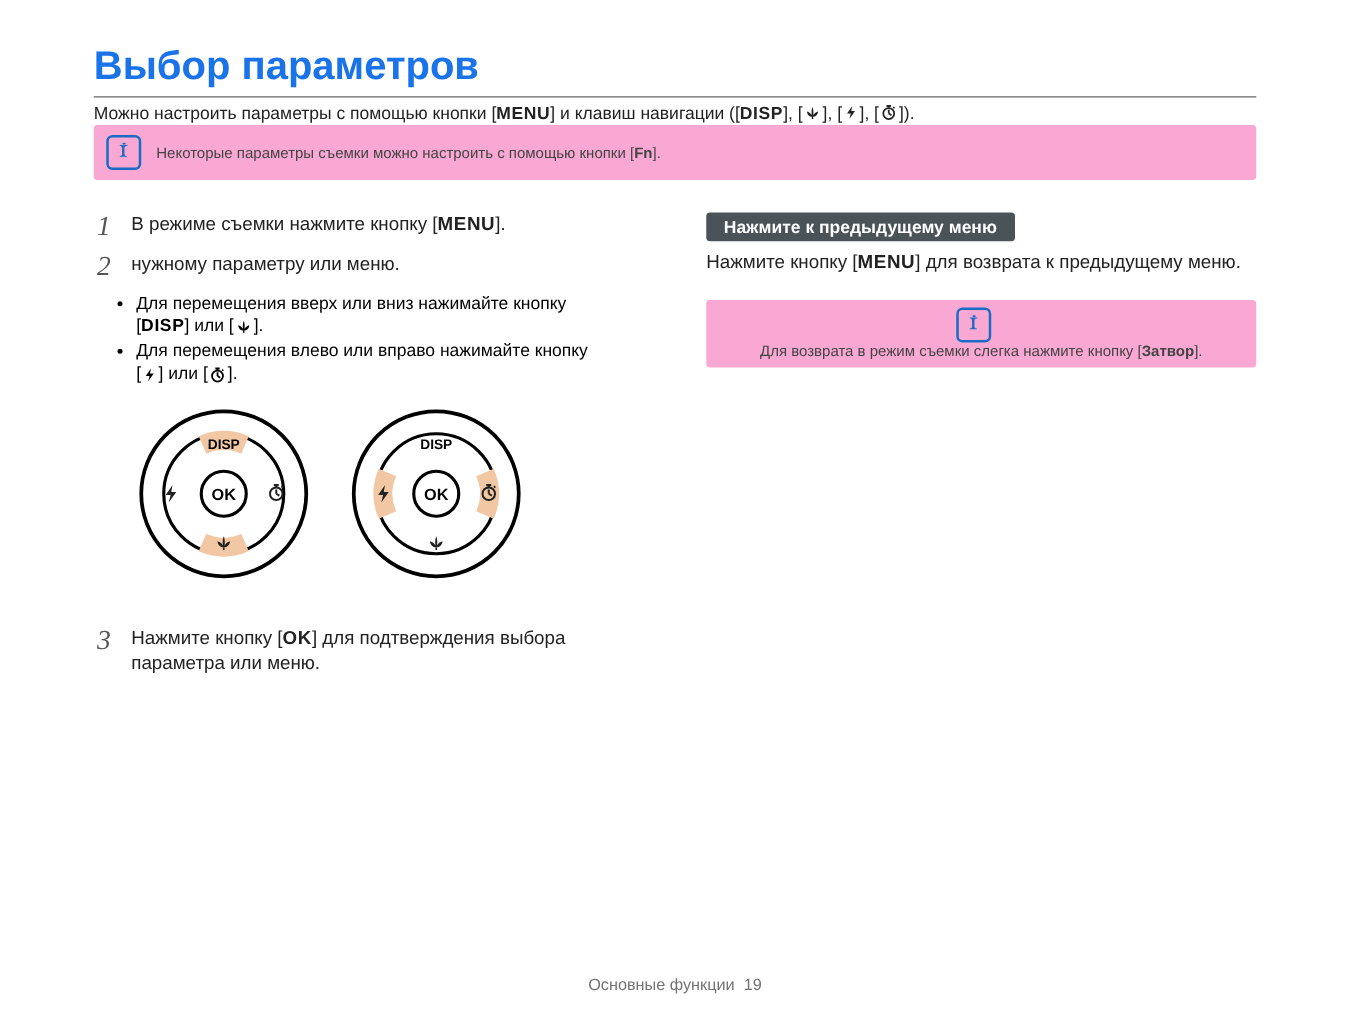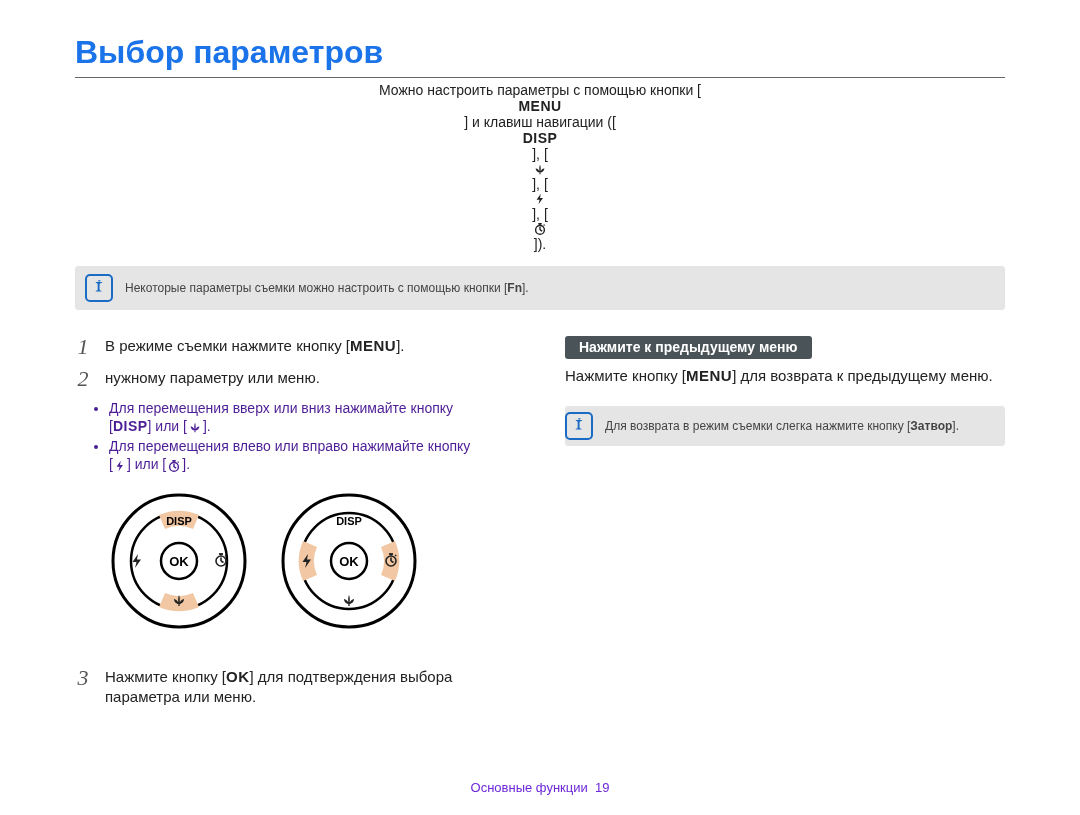--- a/index.html
+++ b/index.html
@@ -25,40 +25,40 @@
     color: #1a73e8;
     margin: 0 0 6px 0;
   }
   .rule {
     border: none;
     border-top: 1px solid #666;
     margin: 0 0 4px 0;
   }
   .intro {
     font-size: 14px;
-    margin: 0 0 14px 0;
+    margin: 0 0 2px 0;
     display: flex;
     align-items: center;
     flex-wrap: wrap;
     gap: 0;
-    flex-direction: column;
   }
   .intro .seg { white-space: pre; }
 
   .notebox {
     display: flex;
     align-items: center;
-    background: #e5e5e5;
+    background: #f9a8d4;
     border-radius: 3px;
     padding: 8px 10px;
     margin-bottom: 26px;
   }
   .notebox.small {
-    padding: 6px 0;
+    padding: 6px 10px;
     margin-bottom: 0;
+    flex-direction: column;
   }
   .note-icon {
     flex: 0 0 auto;
     width: 24px; height: 24px;
     border: 2px solid #1a6bc4;
     border-radius: 5px;
     display: flex;
     align-items: center; justify-content: center;
     margin-right: 12px;
   }
@@ -100,21 +100,21 @@
     display: flex;
     flex-wrap: wrap;
   }
   .step-body .seg { white-space: pre; }
 
   ul.bullets {
     margin: 6px 0 0 34px;
     padding: 0;
     list-style: disc;
     font-size: 14px;
-    color: #4c1d95;
+    color: #000000;
   }
   ul.bullets li { margin-bottom: 4px; }
   ul.bullets .sub {
     display:block; margin-left: 0; margin-top:2px;
   }
 
   .dials {
     display: flex;
     gap: 30px;
     margin: 18px 0 36px 34px;
@@ -135,21 +135,21 @@
     display:flex; flex-wrap:wrap; align-items:center;
     margin-bottom: 22px;
   }
   .rtext .seg { white-space: pre; }
 
   .footer {
     position: absolute;
     bottom: 20px; left: 0; right: 0;
     text-align: center;
     font-size: 13px;
-    color: #6d28d9;
+    color: #737373;
   }
 
   .glstrong { font-weight: bold; letter-spacing: 0.5px; }
 
   .ico {
     display:inline-flex; align-items:center; justify-content:center;
     vertical-align: middle;
     margin: 0 1px;
     height: 14px;
   }

